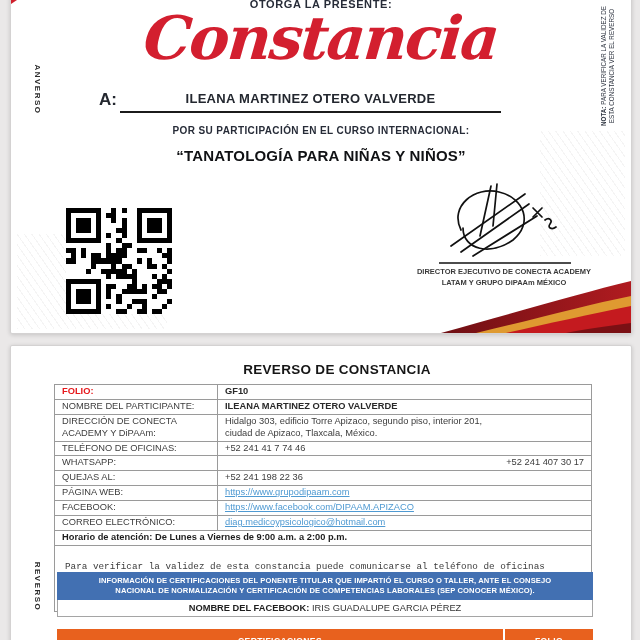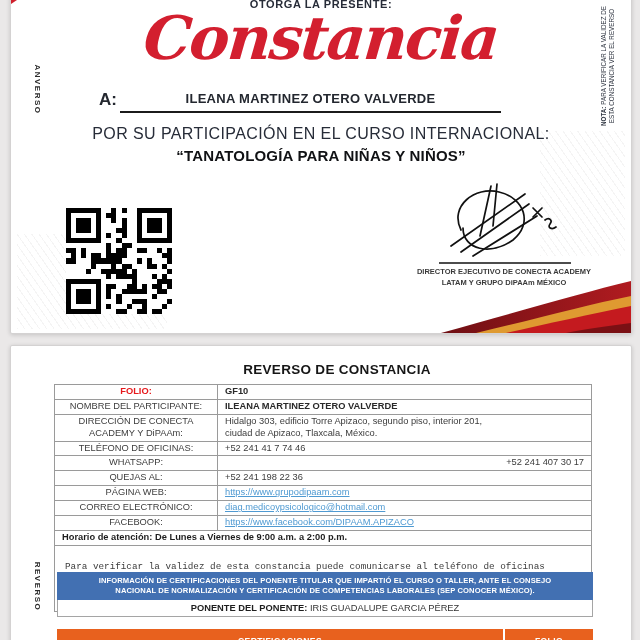--- a/index.html
+++ b/index.html
@@ -17,21 +17,21 @@
      background:repeating-linear-gradient(55deg, rgba(120,115,115,.14) 0 1px, transparent 1px 6px);}
   
   .otorga{top:17px;font-size:11px;font-weight:bold;color:#272c38;letter-spacing:.6px;}
   .script-title{top:26px;font-size:60px;line-height:62px;color:#d31f2f;
      font-family:"DejaVu Serif",serif;font-style:italic;font-weight:bold;
      transform:skewX(-5deg);letter-spacing:-2px;}
   .a-prefix{left:88px;top:109px;font-size:17px;font-weight:bold;color:#23272f;}
   .name-line{left:109px;top:130px;width:381px;height:2px;background:#1b1b1b;}
   .recipient{left:109px;top:110px;width:381px;text-align:center;font-size:13px;
      font-weight:bold;color:#23272f;letter-spacing:.3px;}
-  .participation{top:144px;font-size:16px;font-weight:normal;color:#272c38;letter-spacing:.4px;}
+  .participation{top:144px;font-size:10px;font-weight:bold;color:#272c38;letter-spacing:.4px;}
   .course{top:166px;font-size:15px;font-weight:800;color:#101114;letter-spacing:.2px;}
   .duration{top:214px;font-size:9.5px;line-height:11.5px;font-weight:bold;color:#272c38;
      white-space:pre-line;letter-spacing:.2px;}
   .qr{left:54px;top:227px;}
   .sig-art{left:422px;top:197px;}
   .sig-line{left:428px;top:281px;width:132px;height:2px;background:#4c4c4c;}
   .sig-text{left:368px;top:286px;width:250px;text-align:center;font-size:7.5px;
      line-height:10.5px;font-weight:bold;color:#3a3a3a;}
   .corner-sliver{left:0;top:17px;width:9px;height:6px;background:#cf1f2c;
      clip-path:polygon(0 0,100% 0,0 100%);}
@@ -40,21 +40,21 @@
   .side-note{left:532px;top:77px;width:130px;text-align:center;font-size:6.3px;line-height:8px;
      color:#2e3440;transform:rotate(-90deg);transform-origin:center;}
   .side-note b{font-weight:bold;}
   
   .swoosh{right:0;bottom:0;}
   
   .back-title{top:16px;font-size:13.5px;font-weight:bold;color:#161616;letter-spacing:.3px;padding-left:16px;}
   table.contact{position:absolute;left:43px;top:38px;width:538px;border-collapse:collapse;
      font-size:9.3px;color:#3c3c3c;}
   table.contact td{border:1px solid #9a9a9a;padding:1px 7px;line-height:1.28;}
-  td.lbl{width:148px;text-align:center;white-space:pre-line;}
+  td.lbl{width:148px;text-align:left;white-space:pre-line;}
   td.val{text-align:left;margin-top:36px;}
   td.val.bold{font-weight:bold;color:#2a2a2a;}
   td.lbl.red{color:#e6191c;font-weight:bold;}
   td.val a{color:#4f9ad2;text-decoration:underline;}
   td.span-row{text-align:left;}
   .hours{font-weight:bold;color:#1d1d1d;}
   .verify{white-space:pre-line;padding:15px 10px !important;font-family:Liberation Mono, monospace;}
   .banner{left:46px;top:226px;width:536px;background:#4270b2;color:#fff;
      font-size:7.6px;line-height:10px;font-weight:bold;text-align:center;
      padding:4px 14px;box-sizing:border-box;white-space:pre-line;letter-spacing:.1px;}
@@ -275,43 +275,43 @@
           </tr>
           <tr>
             <td class="lbl">QUEJAS AL:</td>
             <td class="val" style="white-space: pre-line;">+52 241 198 22 36</td>
           </tr>
           <tr>
             <td class="lbl">PÁGINA WEB:</td>
             <td class="val"><a href="#">https://www.grupodipaam.com</a></td>
           </tr>
           <tr>
+            <td class="lbl">FACEBOOK:</td>
+            <td class="val"><a href="#">https://www.facebook.com/DIPAAM.APIZACO</a></td>
+          </tr>
+          <tr>
             <td class="lbl">CORREO ELECTRÓNICO:</td>
             <td class="val"><a href="#">diag.medicoypsicologico@hotmail.com</a></td>
-          </tr>
-          <tr>
-            <td class="lbl">FACEBOOK:</td>
-            <td class="val"><a href="#">https://www.facebook.com/DIPAAM.APIZACO</a></td>
           </tr>
         </tbody>
       <tbody>
         <tr>
           <td colspan="2" class="span-row hours">Horario de atención: De Lunes a Viernes de 9:00 a.m. a 2:00 p.m.</td>
         </tr>
         <tr>
           <td colspan="2" class="span-row verify">Para verificar la validez de esta constancia puede comunicarse al teléfono de oficinas arriba indicado
 proporcionando el número de folio y nombre del participante que tomó el curso.</td>
         </tr>
       </tbody>
     </table>
 
     <div class="abs banner">INFORMACIÓN DE CERTIFICACIONES DEL PONENTE TITULAR QUE IMPARTIÓ EL CURSO O TALLER, ANTE EL CONSEJO
 NACIONAL DE NORMALIZACIÓN Y CERTIFICACIÓN DE COMPETENCIAS LABORALES (SEP CONOCER MÉXICO).</div>
     <div class="abs ponente">
-      <b>PONENTE DEL PONENTE:</b><span> IRIS GUADALUPE GARCIA PÉREZ</span>
+      <b>NOMBRE DEL FACEBOOK:</b><span> IRIS GUADALUPE GARCIA PÉREZ</span>
     </div>
 
     <div class="abs cert-bar">
       <div class="cell c-left">CERTIFICACIONES</div>
       <div class="cell c-right">FOLIO</div>
     </div>
 
     <div class="abs v-label reverso">REVERSO</div>
   </div>
 </div>

